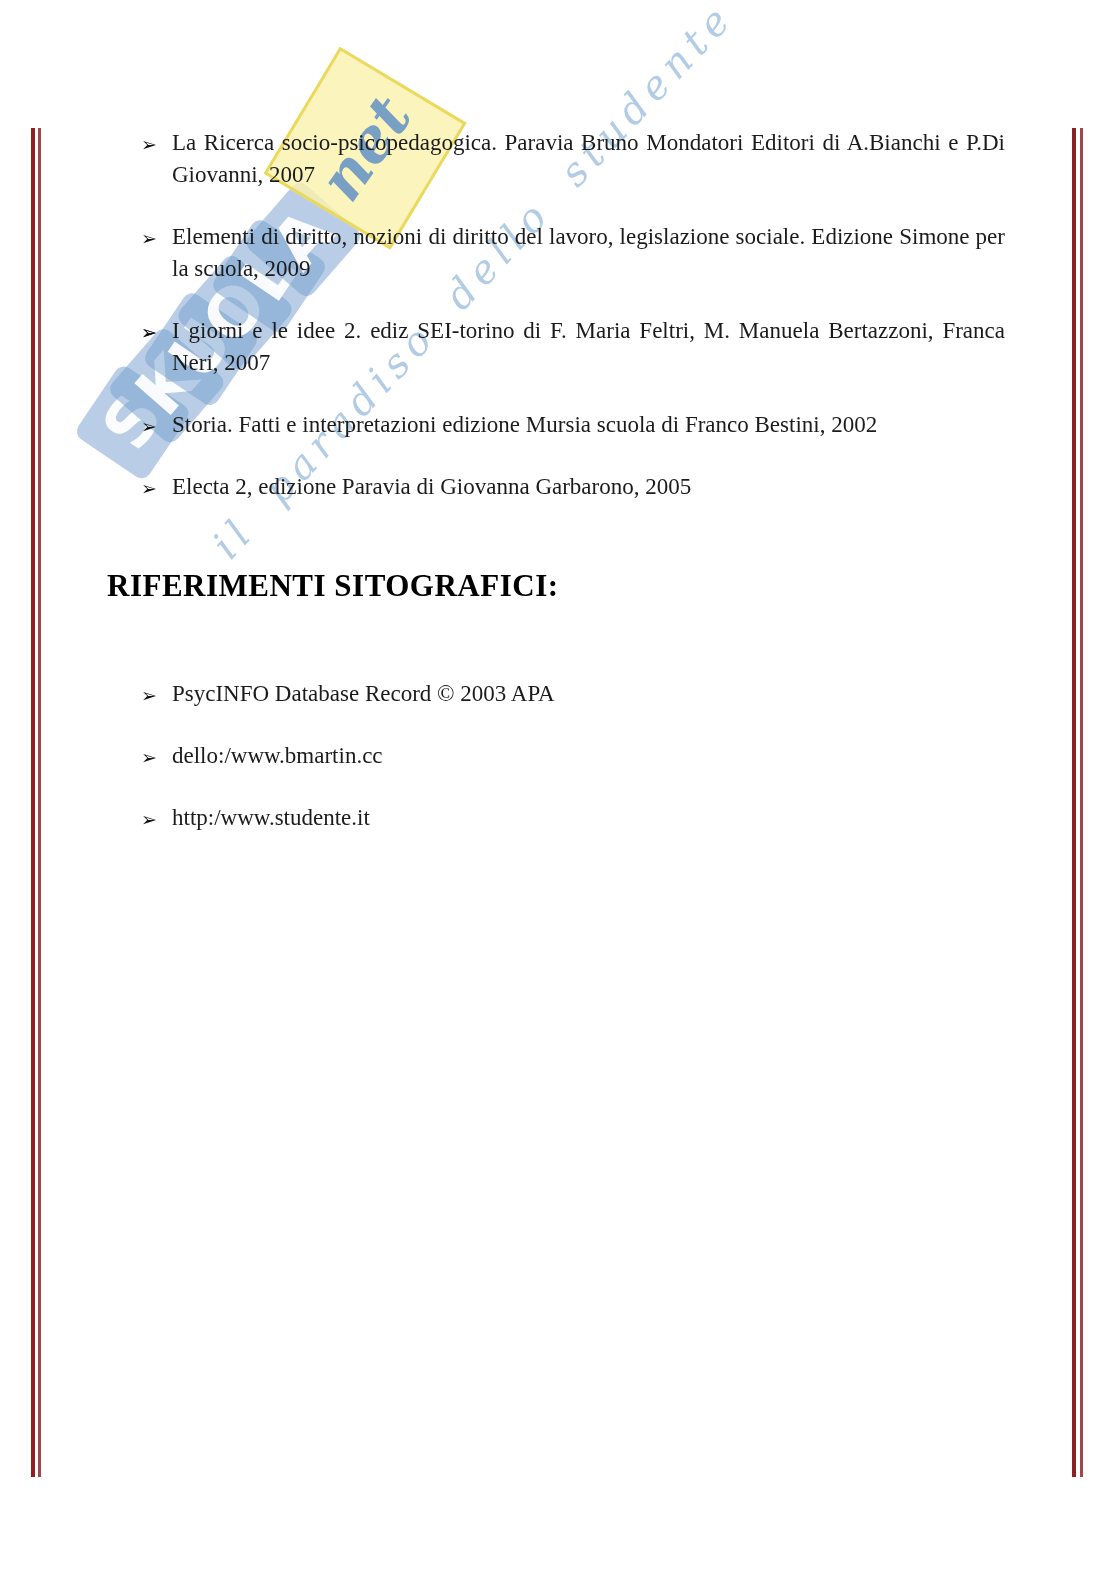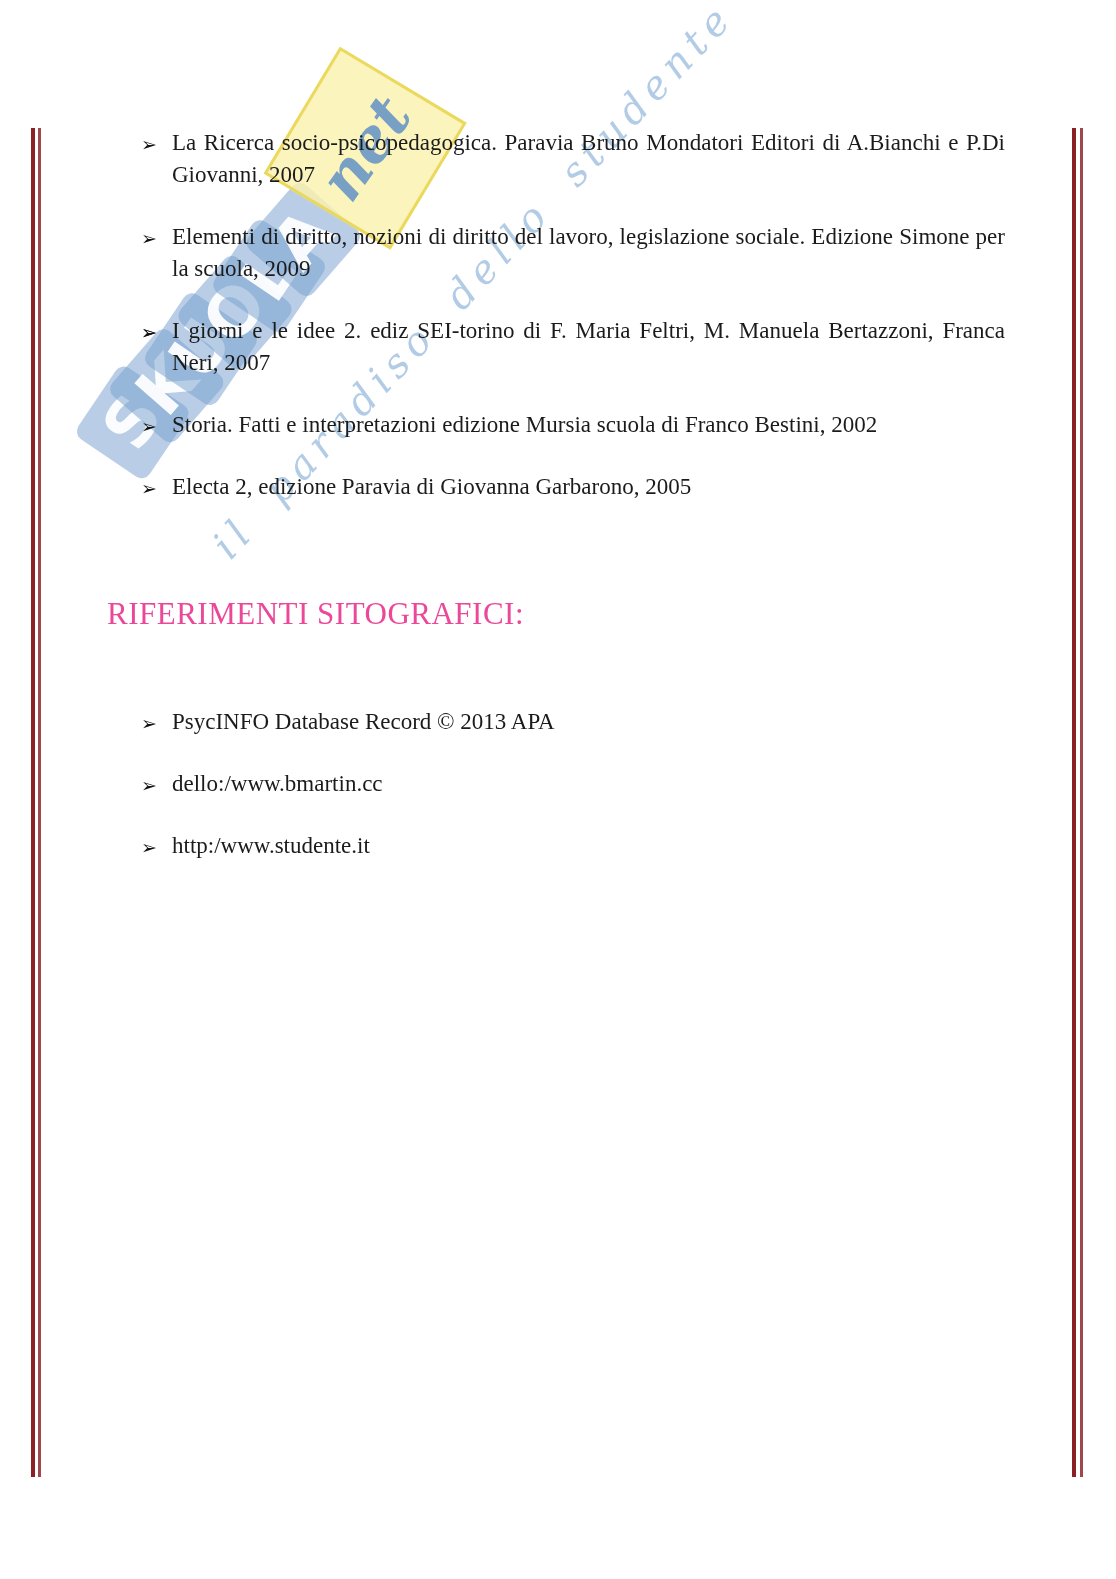--- a/index.html
+++ b/index.html
@@ -73,23 +73,23 @@
     line-height:32px;
     text-align:justify;
   }
   ul.ref-list li:last-child{margin-bottom:0;}
   .bullet{
     position:absolute;left:34px;top:1px;
     font-family:"DejaVu Sans","Liberation Sans",sans-serif;
     font-size:19px;line-height:32px;color:#111111;
   }
   h2.sito-heading{
-    margin:93px 0 74px 0;
+    margin:65px 0 74px 0;
     font-size:31px;line-height:36px;
-    font-weight:normal;color:#ec4899;
+    font-weight:bold;color:#000000;
     letter-spacing:0.5px;
   }
 </style>
 </head>
 <body>
 
 <div class="page">
 
   <div class="vrule l-thick"></div>
   <div class="vrule l-thin"></div>
@@ -139,21 +139,21 @@
         <span class="bullet">➢</span>
         <span>Electa 2, edizione Paravia di Giovanna Garbarono, 2005</span>
       </li>
     </ul>
 
     <h2 class="sito-heading">RIFERIMENTI SITOGRAFICI:</h2>
 
     <ul class="ref-list">
       <li>
         <span class="bullet">➢</span>
-        <span>PsycINFO Database Record © 2013 APA</span>
+        <span>PsycINFO Database Record © 2003 APA</span>
       </li>
       <li>
         <span class="bullet">➢</span>
         <span>dello:/www.bmartin.cc</span>
       </li>
       <li>
         <span class="bullet">➢</span>
         <span>http:/www.studente.it</span>
       </li>
     </ul>

